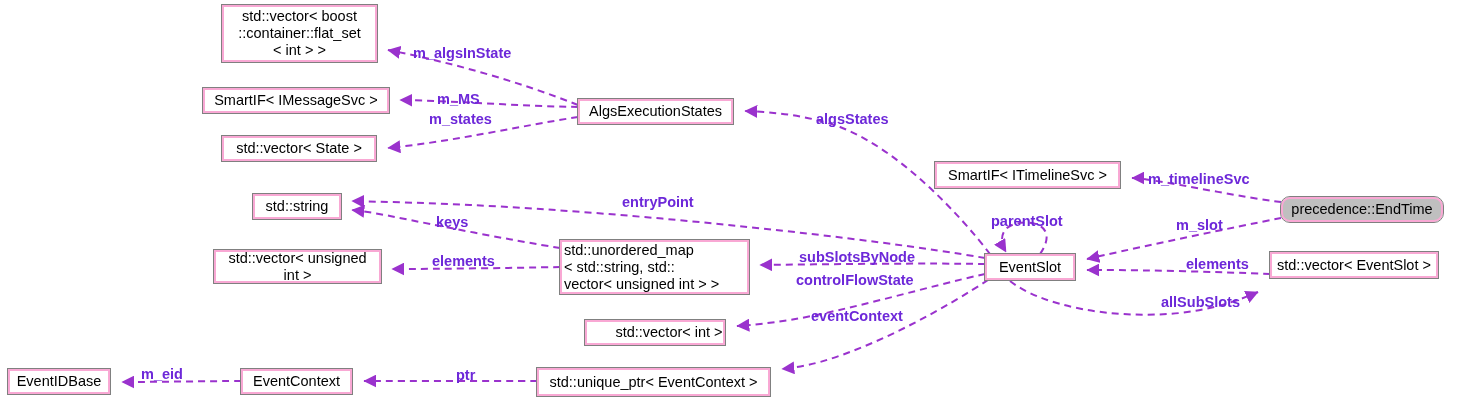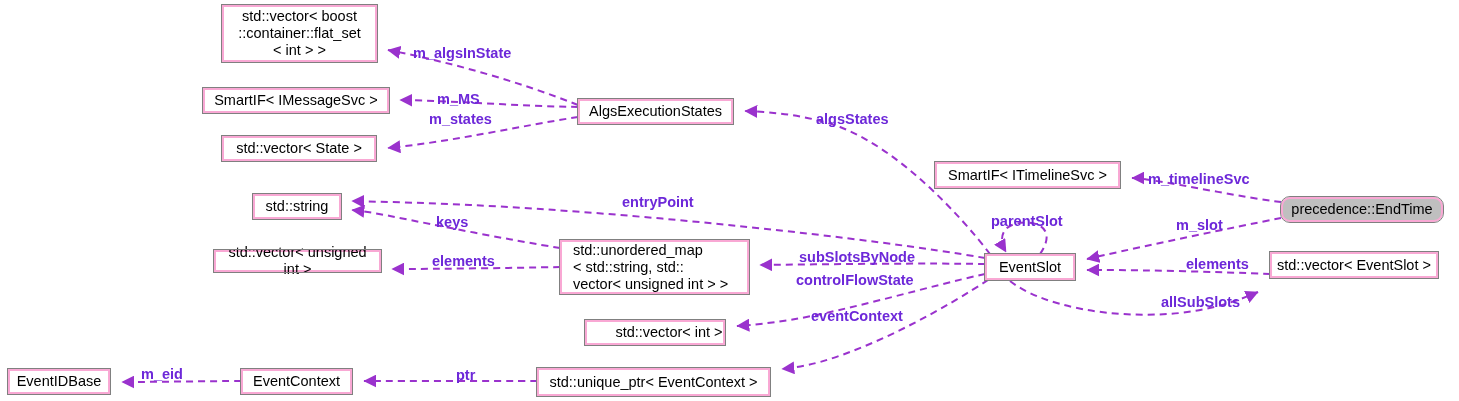--- a/index.html
+++ b/index.html
@@ -38,21 +38,21 @@
     white-space: pre;
     z-index: 2;
   }
   .node.current {
     background: #bfbfbf;
     border-radius: 9px;
   }
   .node.leftalign {
     justify-content: flex-start;
     text-align: left;
-    padding-left: 11px;
+    padding-left: 2px;
   }
   .edge-label {
     position: absolute;
     font-size: 14.5px;
     line-height: 16px;
     color: #6d28d9;
     white-space: pre;
     background: transparent;
     z-index: 3;
     font-weight: bold;
@@ -108,21 +108,21 @@
   </svg>
 
   <div class="nodes">
       <div class="node" style="left: 222px; top: 5px; width: 155px; height: 57px;"><span>std::vector&lt; boost
 ::container::flat_set
 &lt; int &gt; &gt;</span></div>
       <div class="node" style="left: 203px; top: 88px; width: 186px; height: 25px;"><span>SmartIF&lt; IMessageSvc &gt;</span></div>
       <div class="node" style="left: 222px; top: 136px; width: 154px; height: 25px;"><span>std::vector&lt; State &gt;</span></div>
       <div class="node" style="left: 578px; top: 99px; width: 155px; height: 25px;"><span>AlgsExecutionStates</span></div>
       <div class="node" style="left: 253px; top: 194px; width: 88px; height: 25px;"><span>std::string</span></div>
-      <div class="node" style="left: 214px; top: 250px; width: 167px; height: 22px;"><span>std::vector&lt; unsigned
+      <div class="node" style="left: 214px; top: 250px; width: 167px; height: 33px;"><span>std::vector&lt; unsigned
 int &gt;</span></div>
       <div class="node leftalign" style="left: 560px; top: 240px; width: 189px; height: 54px;"><span>std::unordered_map
 &lt; std::string, std::
 vector&lt; unsigned int &gt; &gt;</span></div>
       <div class="node" style="left: 585px; top: 320px; width: 140px; height: 25px; padding-left: 28px;"><span>std::vector&lt; int &gt;</span></div>
       <div class="node" style="left: 985px; top: 254px; width: 90px; height: 26px;"><span>EventSlot</span></div>
       <div class="node" style="left: 935px; top: 162px; width: 185px; height: 26px;"><span>SmartIF&lt; ITimelineSvc &gt;</span></div>
       <div class="node current" style="left: 1281px; top: 197px; width: 162px; height: 25px;"><span>precedence::EndTime</span></div>
       <div class="node" style="left: 1270px; top: 252px; width: 168px; height: 26px; text-align: center;"><span>std::vector&lt; EventSlot &gt;</span></div>
       <div class="node" style="left: 8px; top: 369px; width: 102px; height: 25px;"><span>EventIDBase</span></div>

